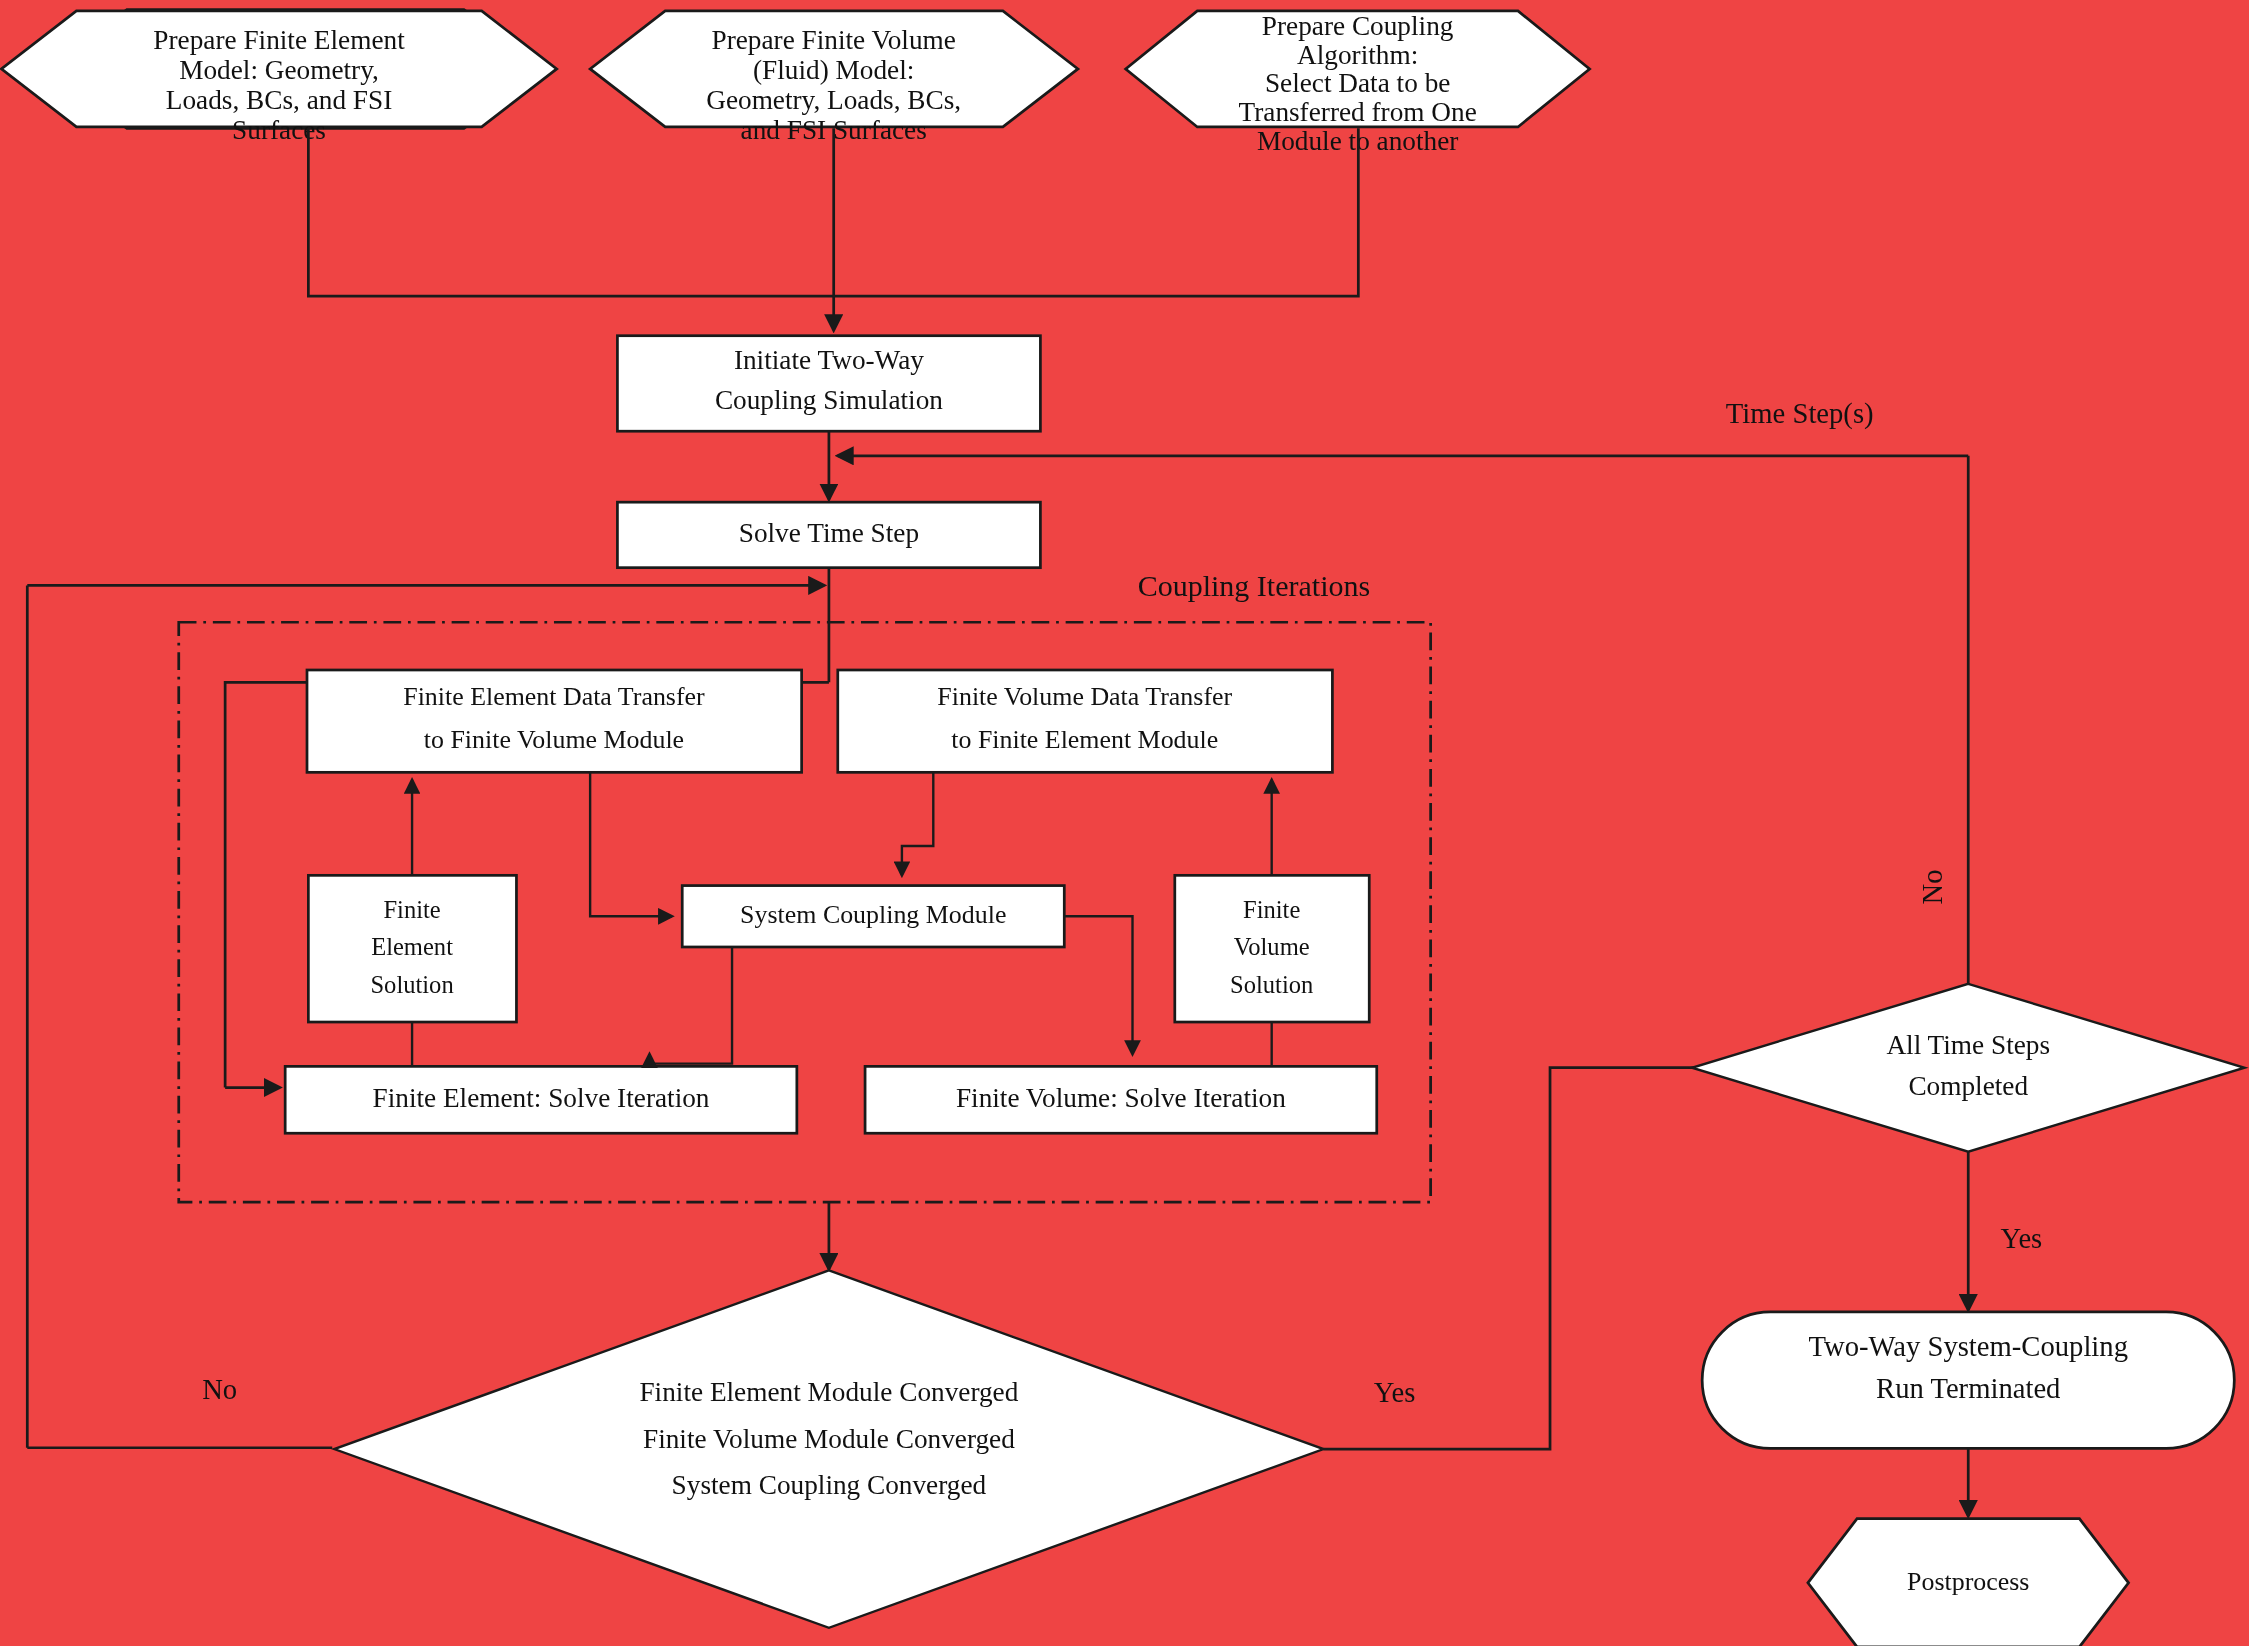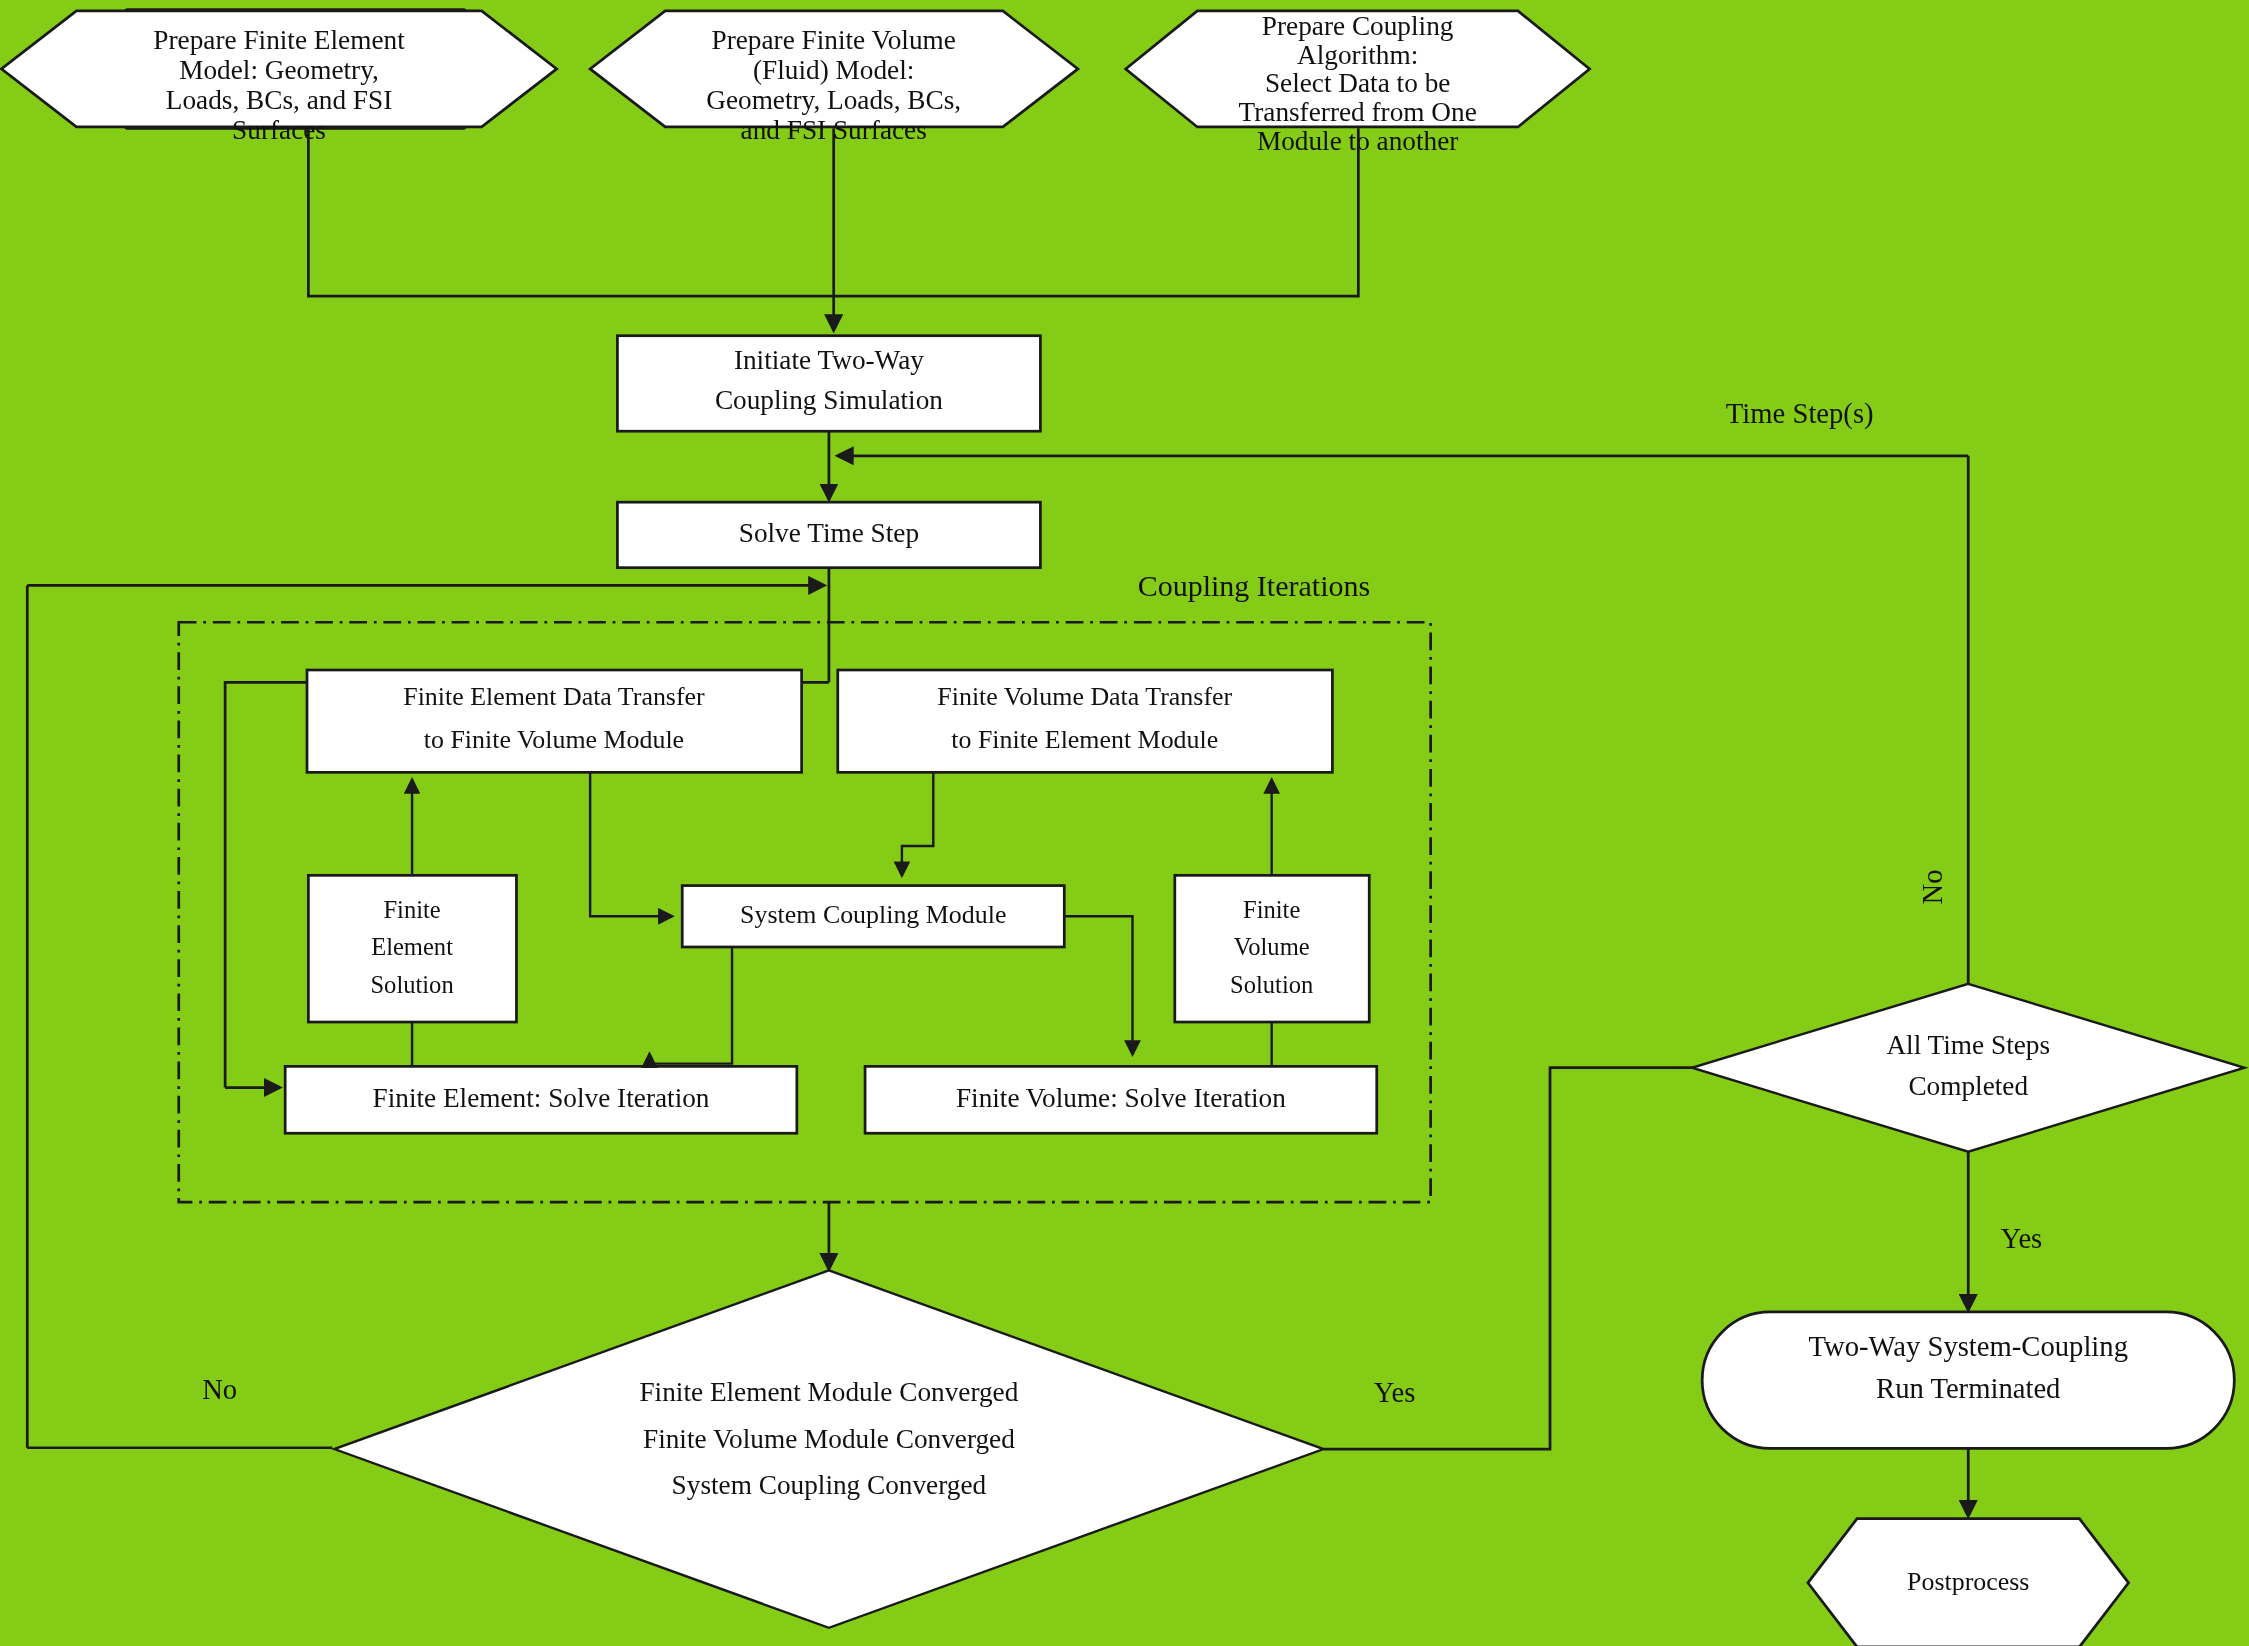--- a/index.html
+++ b/index.html
@@ -4,21 +4,21 @@
 <style>
   html, body {
     margin: 0;
     padding: 0;
     background: #ffffff;
   }
   #flowchart-root {
     width: 2250px;
     height: 1647px;
     position: relative;
-    background: #84cc16;
+    background: #ef4444;
     font-family: "Liberation Serif", "DejaVu Serif", serif;
   }
   svg.flow {
     position: absolute;
     top: 0;
     left: 0;
     width: 2250px;
     height: 1647px;
   }
   .shape {

